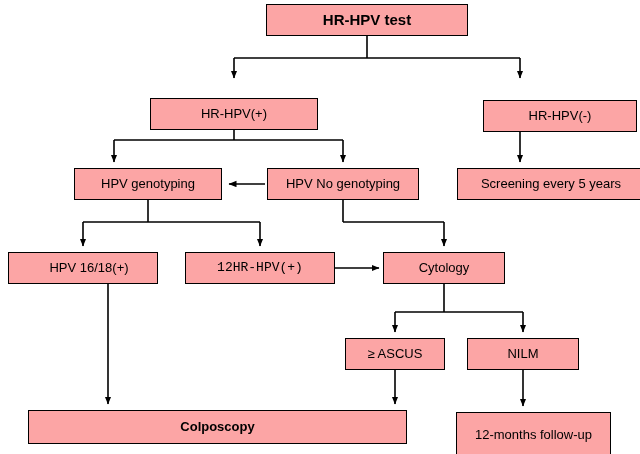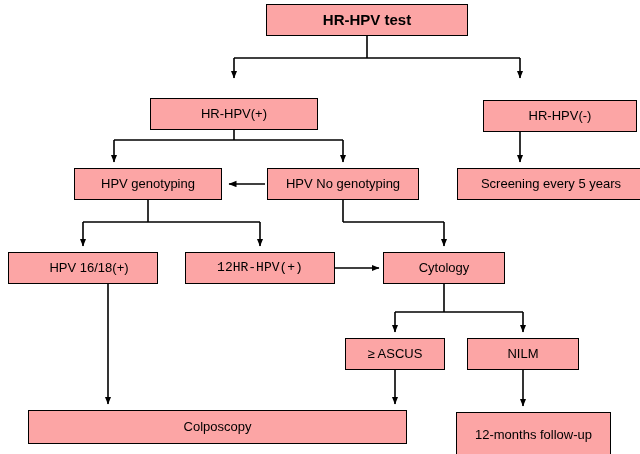--- a/index.html
+++ b/index.html
@@ -108,17 +108,17 @@
   <div class="node" style="left:8px; top:252px; width:150px; height:32px;padding-left:12px;">HPV 16/18(+)</div>
 
   <div class="node" style="left:185px; top:252px; width:150px; height:32px;font-family:Liberation Mono, monospace;">12HR-HPV(+)</div>
 
   <div class="node" style="left:345px; top:338px; width:100px; height:32px;">≥ ASCUS</div>
 
   <div class="node" style="left:383px; top:252px; width:122px; height:32px;">Cytology</div>
 
   <div class="node" style="left:467px; top:338px; width:112px; height:32px;">NILM</div>
 
-  <div class="node" style="left:28px; top:410px; width:379px; height:34px;">Colposcopy</div>
+  <div class="node" style="left:28px; top:410px; width:379px; height:34px;font-weight:bold;">Colposcopy</div>
 
   <div class="node" style="left:456px; top:412px; width:155px; height:47px;">12-months follow-up</div>
 
 </div>
 
 </body></html>

